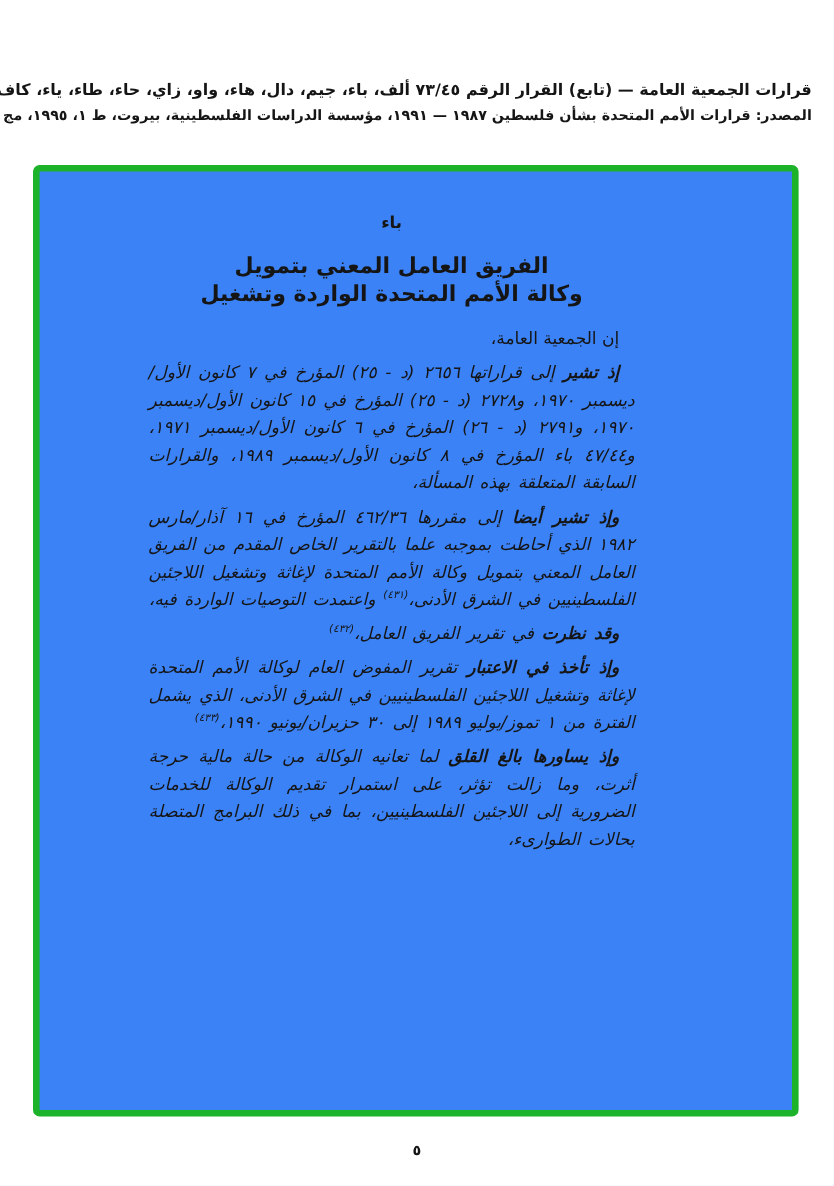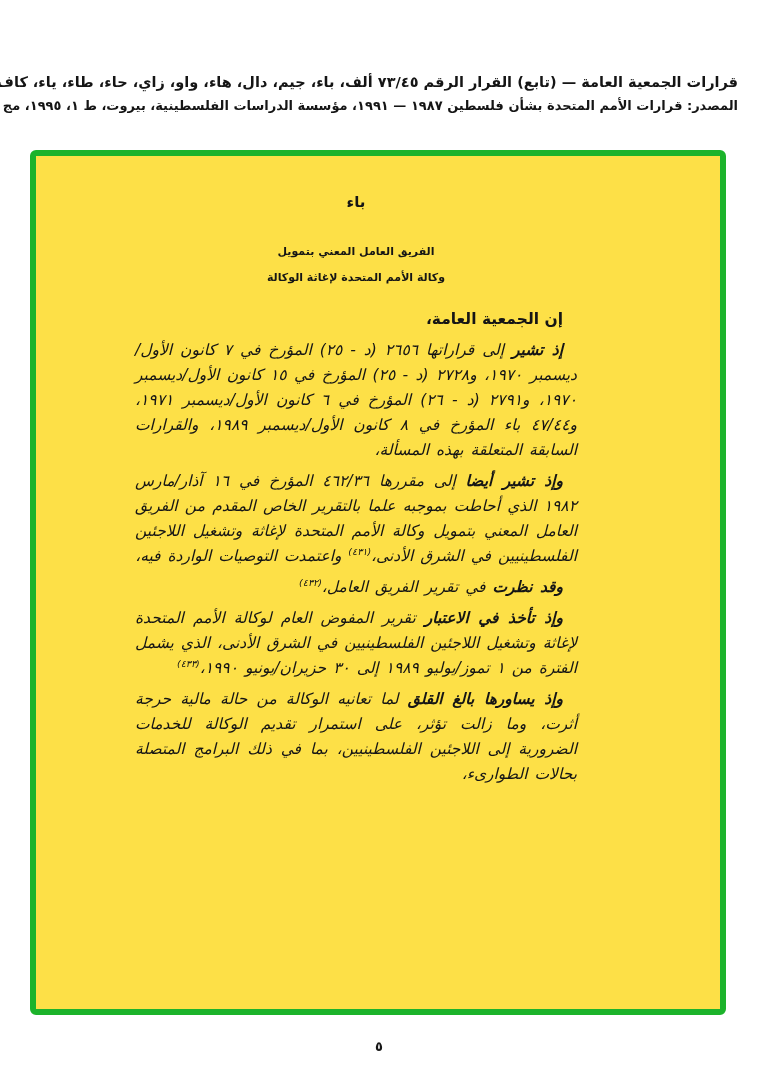--- a/index.html
+++ b/index.html
@@ -28,43 +28,43 @@
     direction: rtl;
     margin-top: 8px;
     white-space: nowrap;
   }
   .green-box {
     position: absolute;
     left: 30px; top: 150px;
     width: 684px; height: 853px;
     border: 6px solid #1cb32b;
     border-radius: 6px;
-    background: #fde047;
+    background: #3b82f6;
   }
   .content {
     direction: rtl;
     margin: 34px 143px 0 99px; 
     font-size: 15.5px;
     line-height: 25px;
   }
   .section-letter {
     text-align: center;
     font-weight: bold;
     font-size: 15px;
   }
   .doc-title {
     text-align: center;
     font-weight: bold;
-    font-size: 11px;
+    font-size: 20px;
     line-height: 26px;
-    margin-top: 24px;
+    margin-top: 13px;
   }
   .opening {
     margin: 16px 0 0 0;
-    font-weight: bold;
+    font-weight: normal;
     text-indent: 14px;
   }
   .para {
     margin: 6px 0 0 0;
     text-align: justify;
     text-indent: 14px;
     word-spacing: 2px;
     font-style: italic;
   }
   .para b { font-weight: bold; }
@@ -110,21 +110,21 @@
 <div class="page-header">
   <div class="header-line1">قرارات الجمعية العامة — (تابع) القرار الرقم ٧٣/٤٥ ألف، باء، جيم، دال، هاء، واو، زاي، حاء، طاء، ياء، كاف</div>
   <div class="header-line2">المصدر: قرارات الأمم المتحدة بشأن فلسطين ١٩٨٧ — ١٩٩١، مؤسسة الدراسات الفلسطينية، بيروت، ط ١، ١٩٩٥، مج ٤، ص ٢٠٦ — ٢٢٠*</div>
 </div>
 
 <div class="green-box" style="border-color: rgb(28, 179, 43);">
   <div class="content">
     <div class="section-letter">باء</div>
     <div class="doc-title">
       <div>الفريق العامل المعني بتمويل</div>
-      <div>وكالة الأمم المتحدة لإغاثة الوكالة</div>
+      <div>وكالة الأمم المتحدة الواردة وتشغيل</div>
     </div>
     <p class="opening">إن الجمعية العامة،</p>
     <p class="para"><b>إذ تشير</b><span> إلى قراراتها ٢٦٥٦ (د - ٢٥) المؤرخ في ٧ كانون الأول/ديسمبر ١٩٧٠، و٢٧٢٨ (د - ٢٥) المؤرخ في ١٥ كانون الأول/ديسمبر ١٩٧٠، و٢٧٩١ (د - ٢٦) المؤرخ في ٦ كانون الأول/ديسمبر ١٩٧١، و٤٧/٤٤ باء المؤرخ في ٨ كانون الأول/ديسمبر ١٩٨٩، والقرارات السابقة المتعلقة بهذه المسألة،</span></p>
     <p class="para"><b>وإذ تشير أيضا</b><span> إلى مقررها ٤٦٢/٣٦ المؤرخ في ١٦ آذار/مارس ١٩٨٢ الذي أحاطت بموجبه علما بالتقرير الخاص المقدم من الفريق العامل المعني بتمويل وكالة الأمم المتحدة لإغاثة وتشغيل اللاجئين الفلسطينيين في الشرق الأدنى،</span><sup class="ref">(٤٣١)</sup><span> واعتمدت التوصيات الواردة فيه،</span></p>
     <p class="para"><b>وقد نظرت</b><span> في تقرير الفريق العامل،</span><sup class="ref">(٤٣٢)</sup></p>
     <p class="para"><b>وإذ تأخذ في الاعتبار</b><span> تقرير المفوض العام لوكالة الأمم المتحدة لإغاثة وتشغيل اللاجئين الفلسطينيين في الشرق الأدنى، الذي يشمل الفترة من ١ تموز/يوليو ١٩٨٩ إلى ٣٠ حزيران/يونيو ١٩٩٠،</span><sup class="ref">(٤٣٣)</sup></p>
     <p class="para"><b>وإذ يساورها بالغ القلق</b><span> لما تعانيه الوكالة من حالة مالية حرجة أثرت، وما زالت تؤثر، على استمرار تقديم الوكالة للخدمات الضرورية إلى اللاجئين الفلسطينيين، بما في ذلك البرامج المتصلة بحالات الطوارىء،</span></p>
   </div>
 
 </div>

